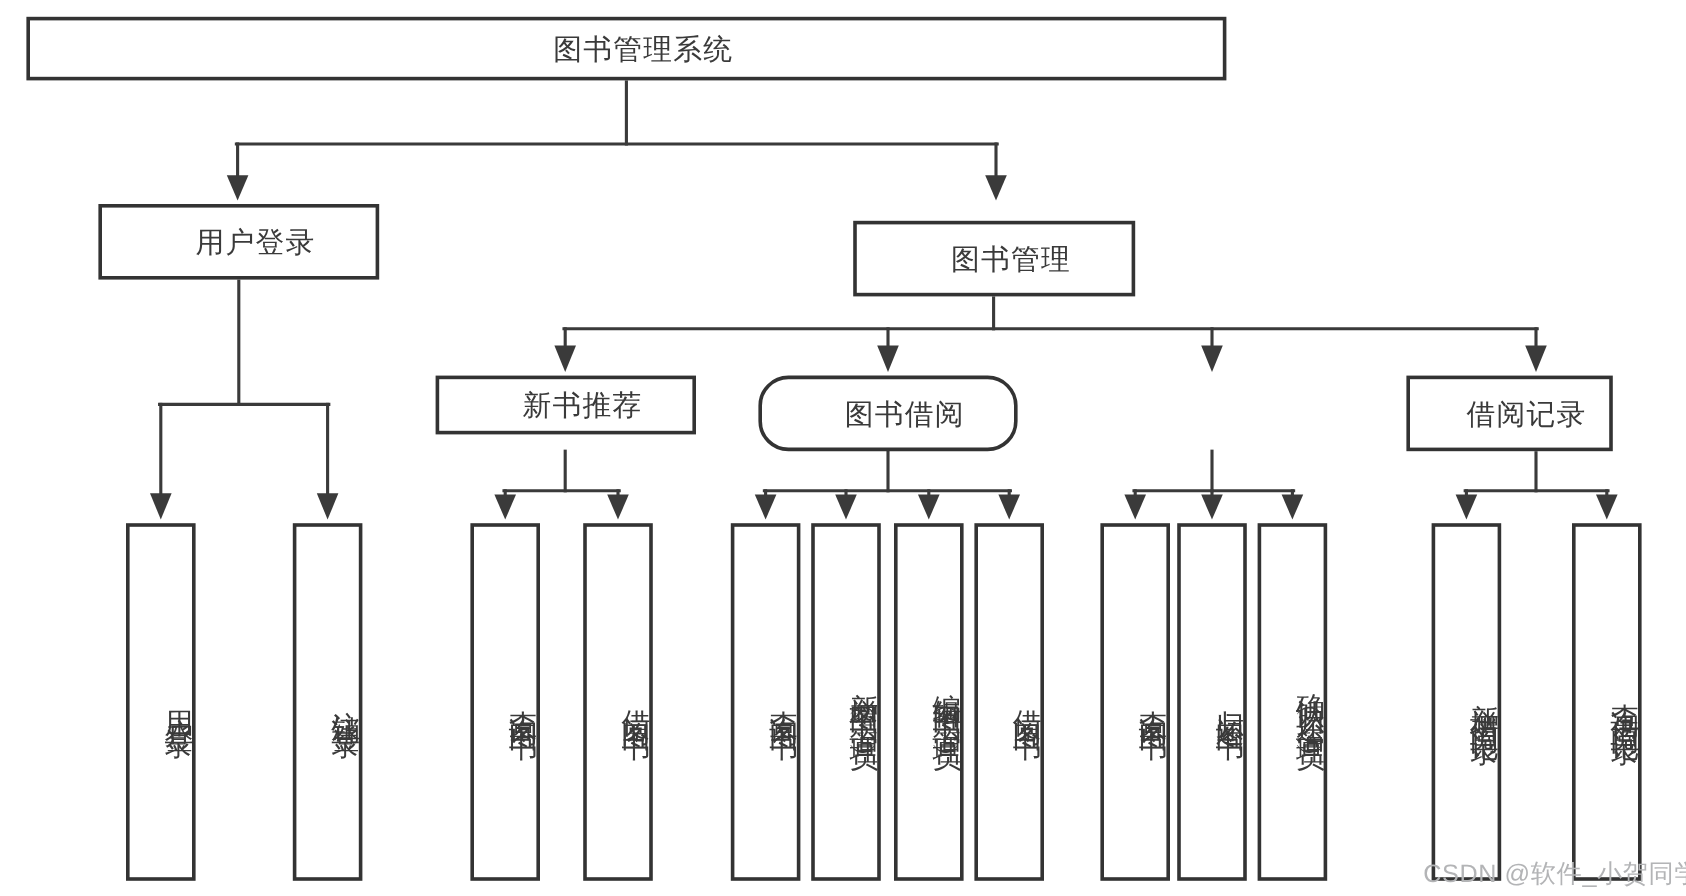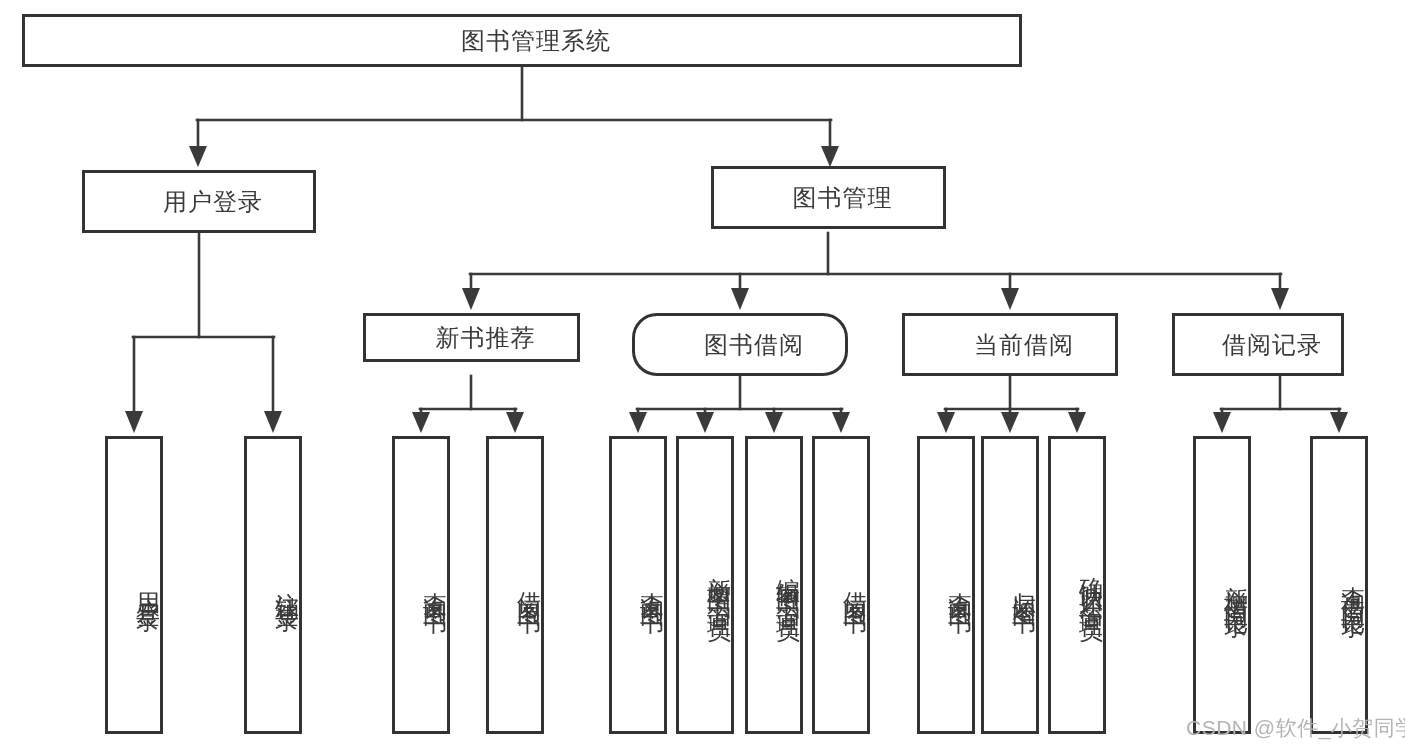--- a/index.html
+++ b/index.html
@@ -134,25 +134,24 @@
     <line x1="1221" y1="409" x2="1340" y2="409"></line>
     <line x1="1222" y1="409" x2="1222" y2="414"></line>
     <polygon points="1213,412 1231,412 1222,433"></polygon>
     <line x1="1339" y1="409" x2="1339" y2="414"></line>
     <polygon points="1330,412 1348,412 1339,433"></polygon>
   </svg>
 
   <div class="hbox" style="left:22px; top:14px; width:1000px; height:53px;">图书管理系统</div>
 
   <div class="hbox" style="left:82px; top:170px; width:234px; height:63px;">用户登录</div>
-  <div class="hbox" style="left:711px; top:166px; width:235px; height:63px;">图书管理</div>
+  <div class="hbox" style="left:711px; top:184px; width:235px; height:63px;">图书管理</div>
 
   <div class="hbox" style="left:363px; top:313px; width:217px; height:49px;">新书推荐</div>
   <div class="hbox" style="left:632px; top:313px; width:216px; height:63px;border-radius:25px;">图书借阅</div>
-  <div class="hbox" style="left:902px; top:313px; width:216px; height:63px;">当前借阅</div>
   <div class="hbox" style="left:1172px; top:313px; width:172px; height:63px;">借阅记录</div>
 
   <div class="vbox" style="left:105px;">用户登录</div>
   <div class="vbox" style="left:244px;">注销登录</div>
 
   <div class="vbox" style="left:392px;">查询图书</div>
   <div class="vbox" style="left:486px;">借阅图书</div>
 
   <div class="vbox" style="left:609px;">查询图书</div>
   <div class="vbox" style="left:676px;">新增图书（管理员）</div>

